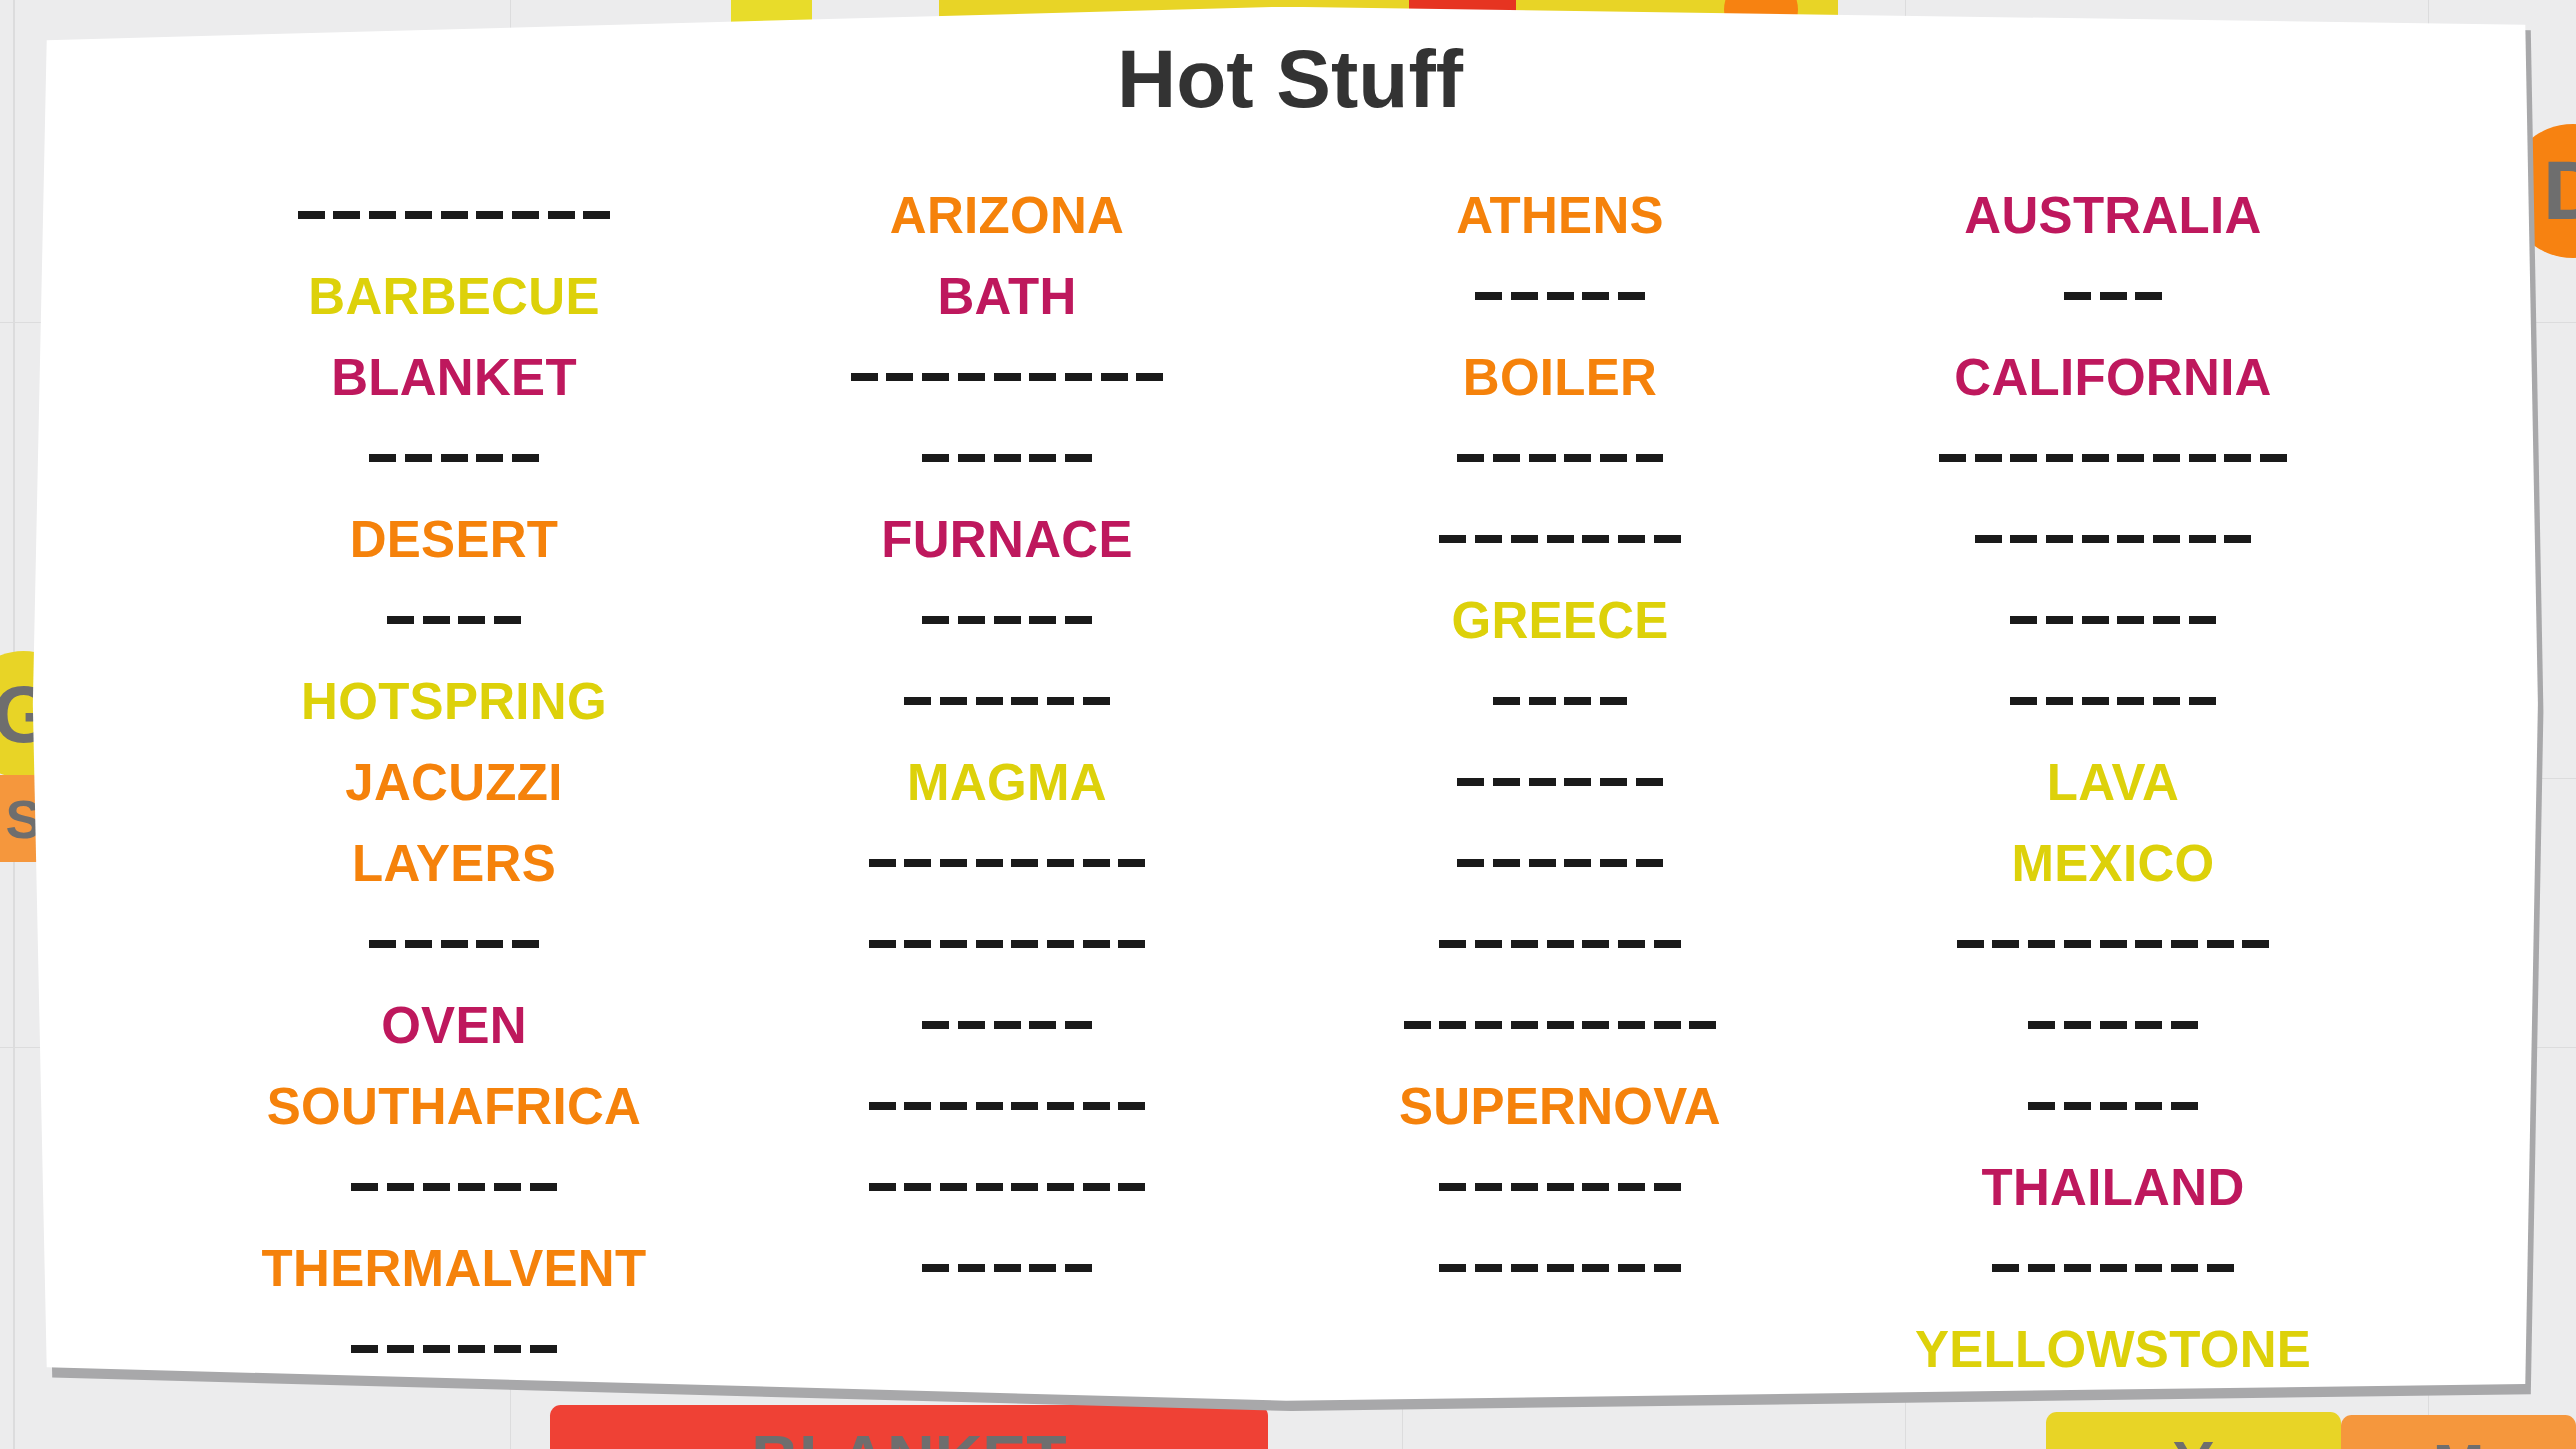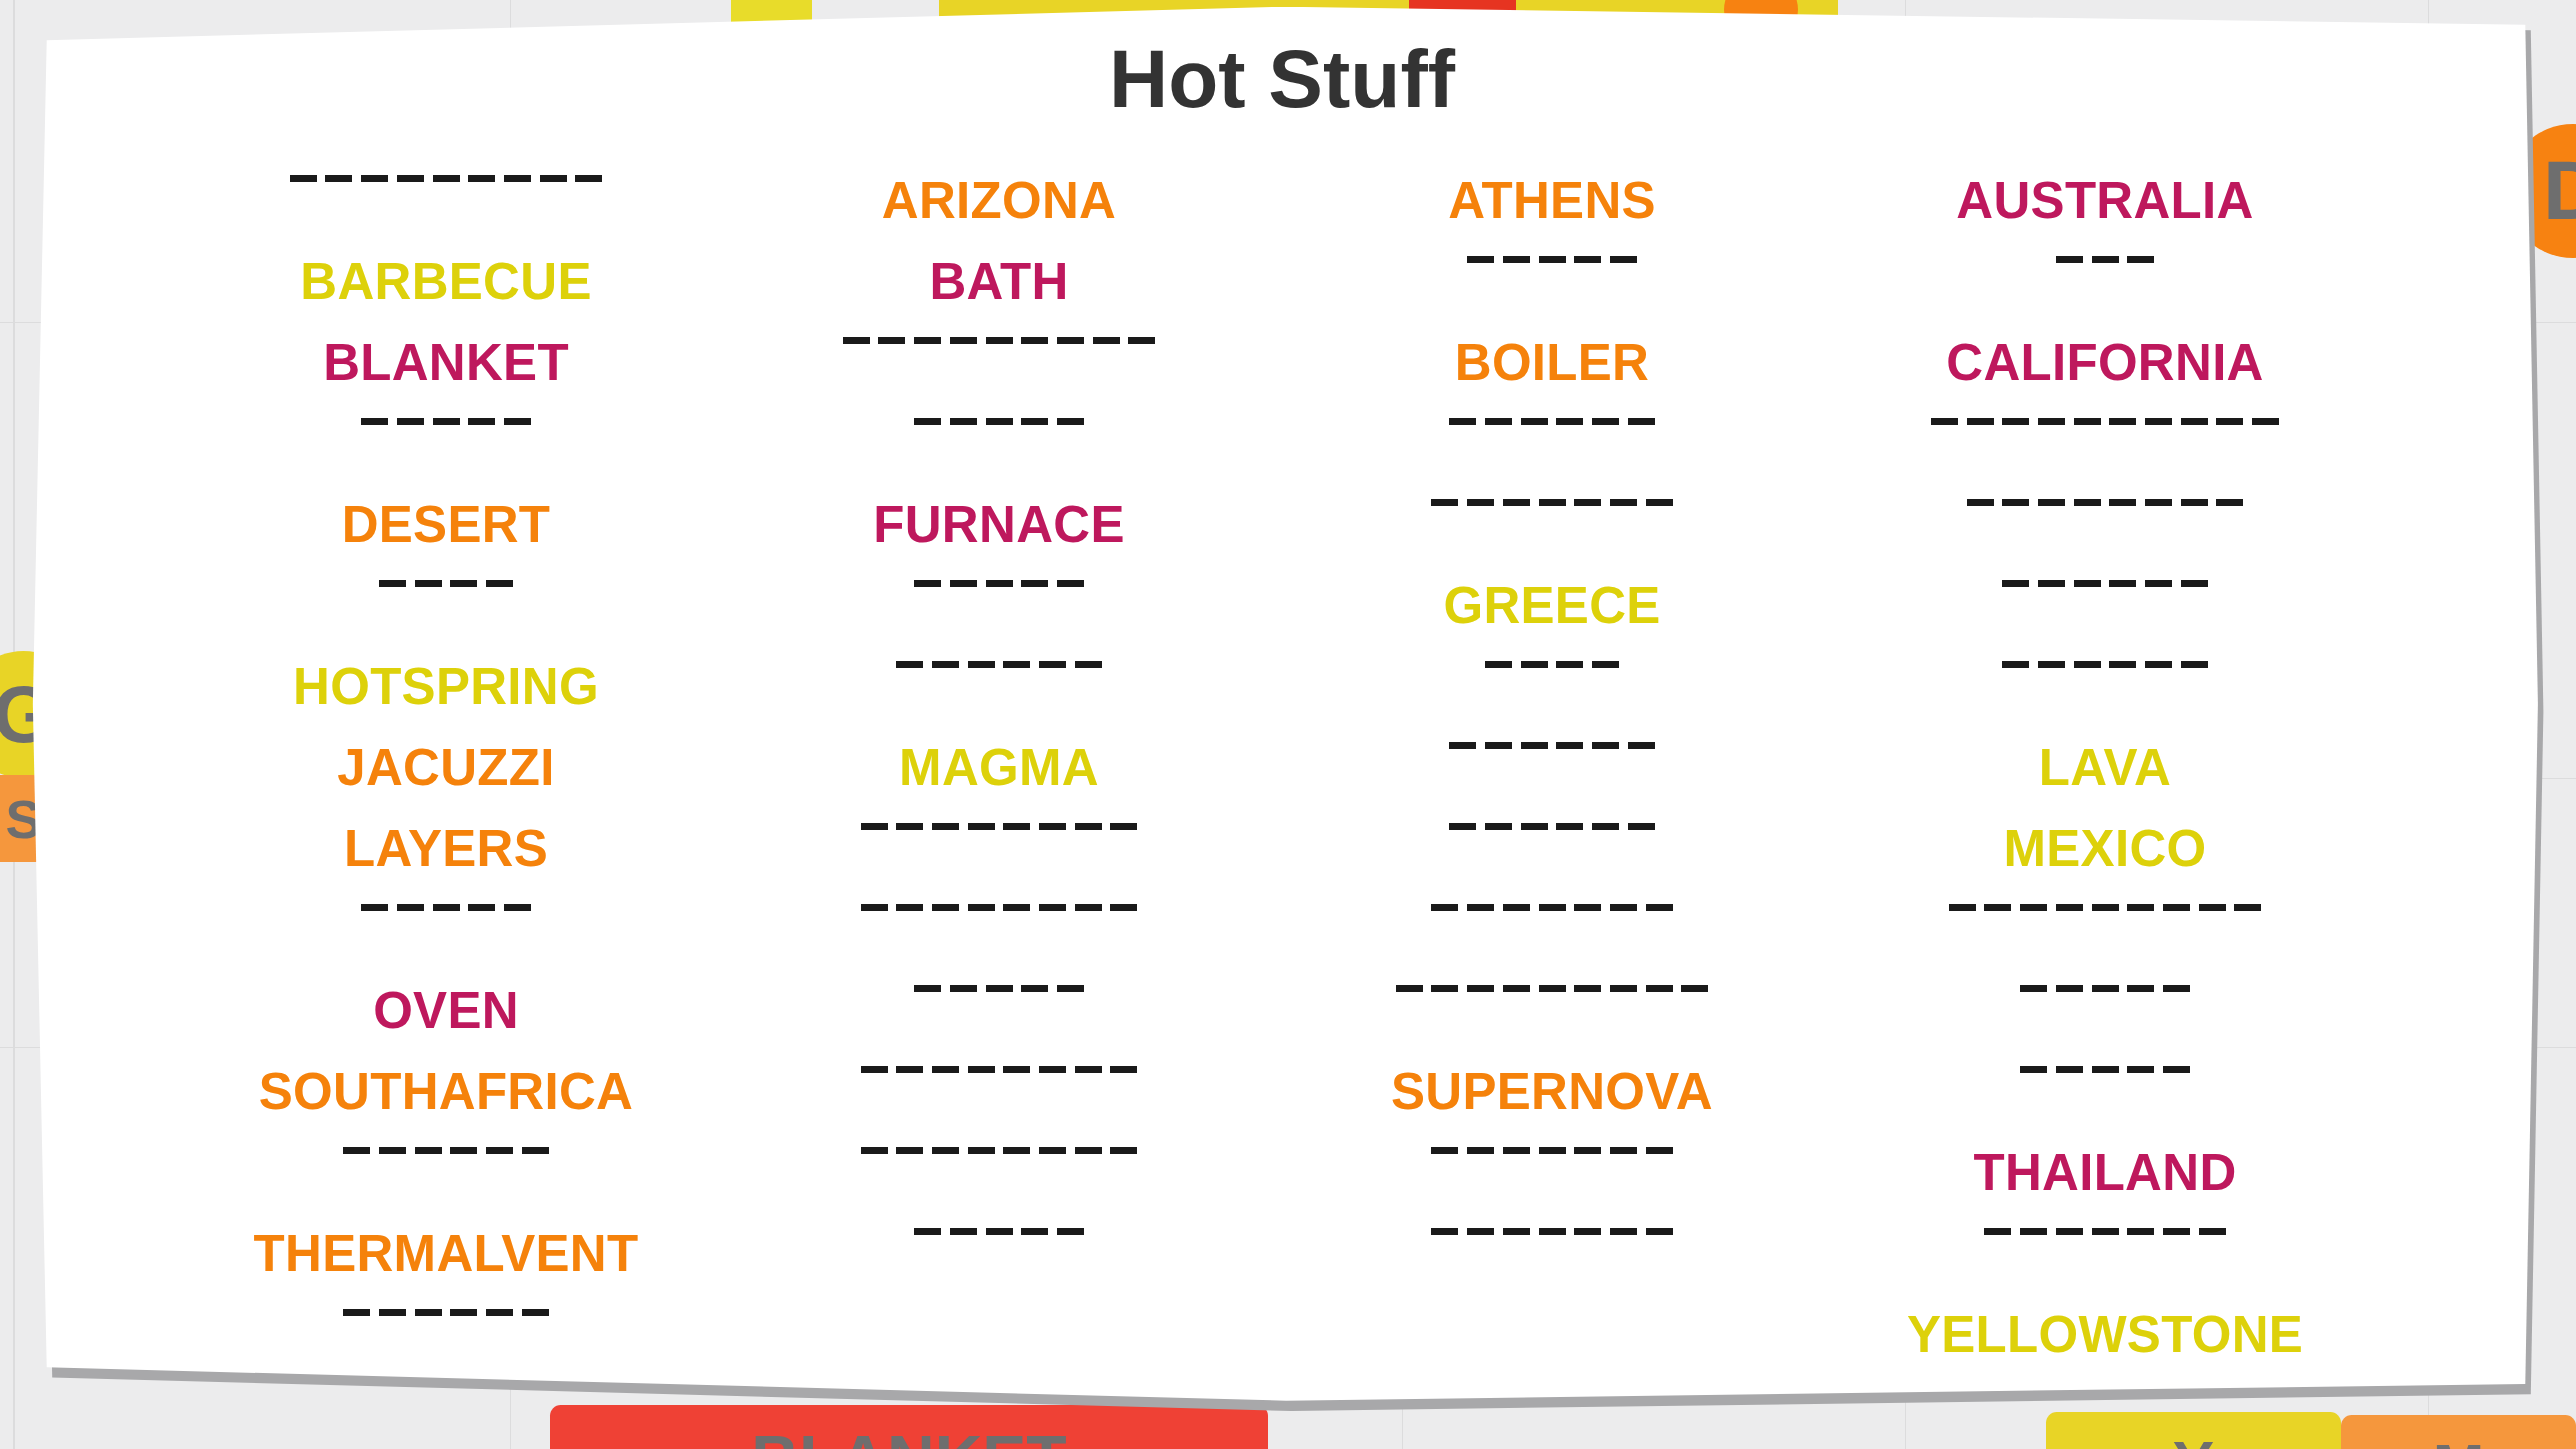--- a/index.html
+++ b/index.html
@@ -70,21 +70,21 @@
     clip-path: polygon(
         0.9% 2.4%, 50% 0.0%, 99.1% 1.3%,
         99.6% 50%, 99.1% 98.8%,
         50% 100%, 0.9% 97.6%, 0.35% 50%
     );
   }
 
   
   #content {
     position: absolute;
-    left: 20px;
+    left: 28px;
     top: 6.7px;
     width: 2524px;
     height: 1394px;
   }
 
   #title {
     position: absolute;
     top: 31px;
     left: 0;
     width: 100%;
@@ -110,21 +110,21 @@
   .column {
     width: 530px;
     display: flex;
     flex-direction: column;
     align-items: center;
   }
 
   .row {
     height: 81px;
     display: flex;
-    align-items: flex-start;
+    align-items: center;
     justify-content: center;
     width: 100%;
   }
 
   .word {
     font-size: 51px;
     font-weight: bold;
     letter-spacing: 0.3px;
     line-height: 1;
     white-space: nowrap;

